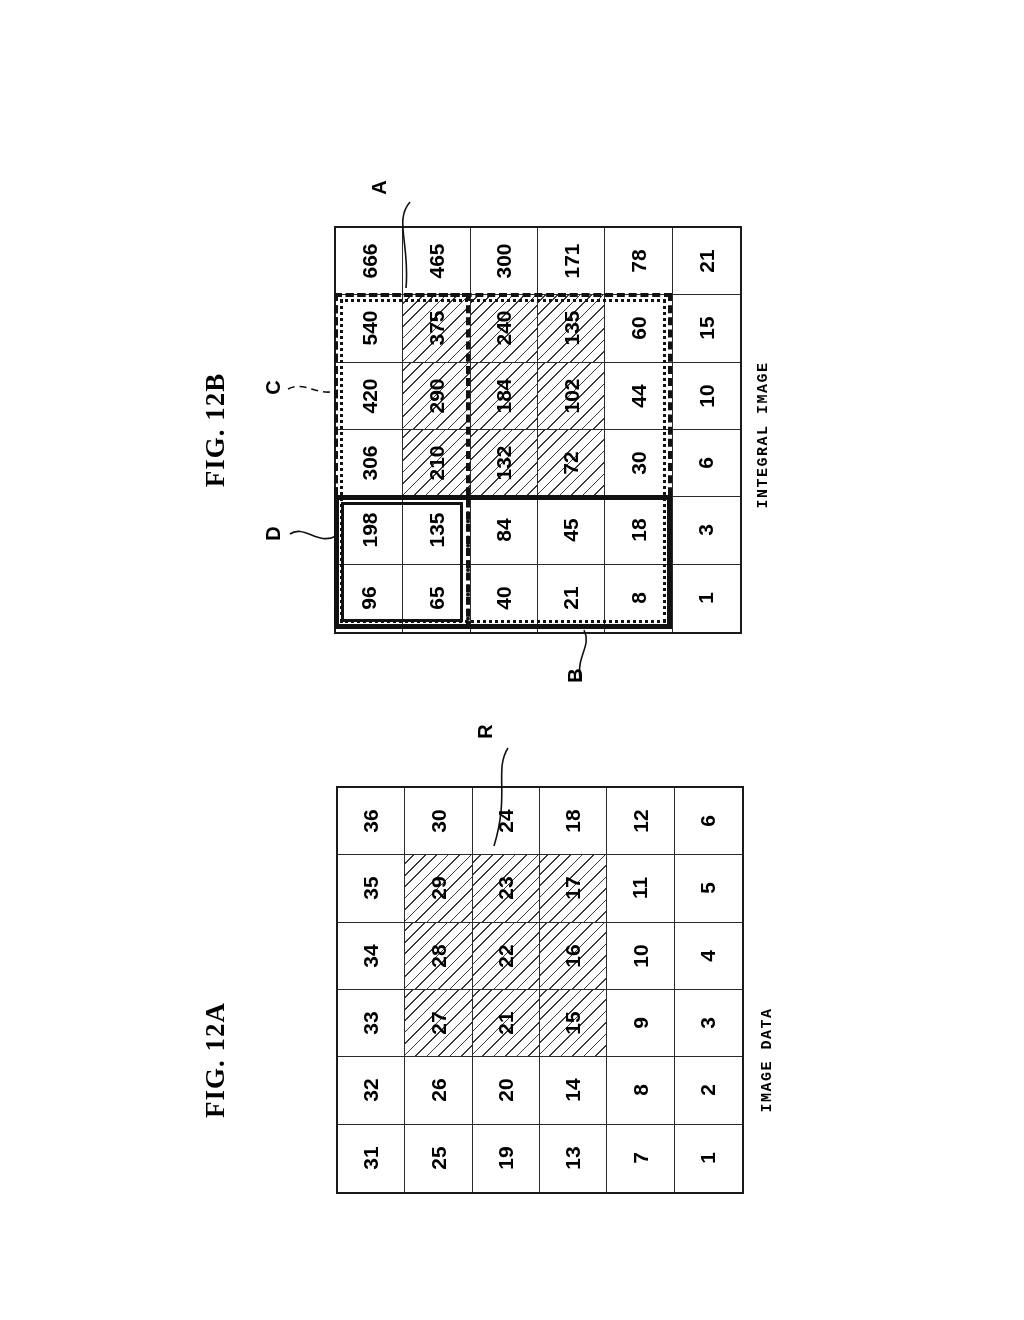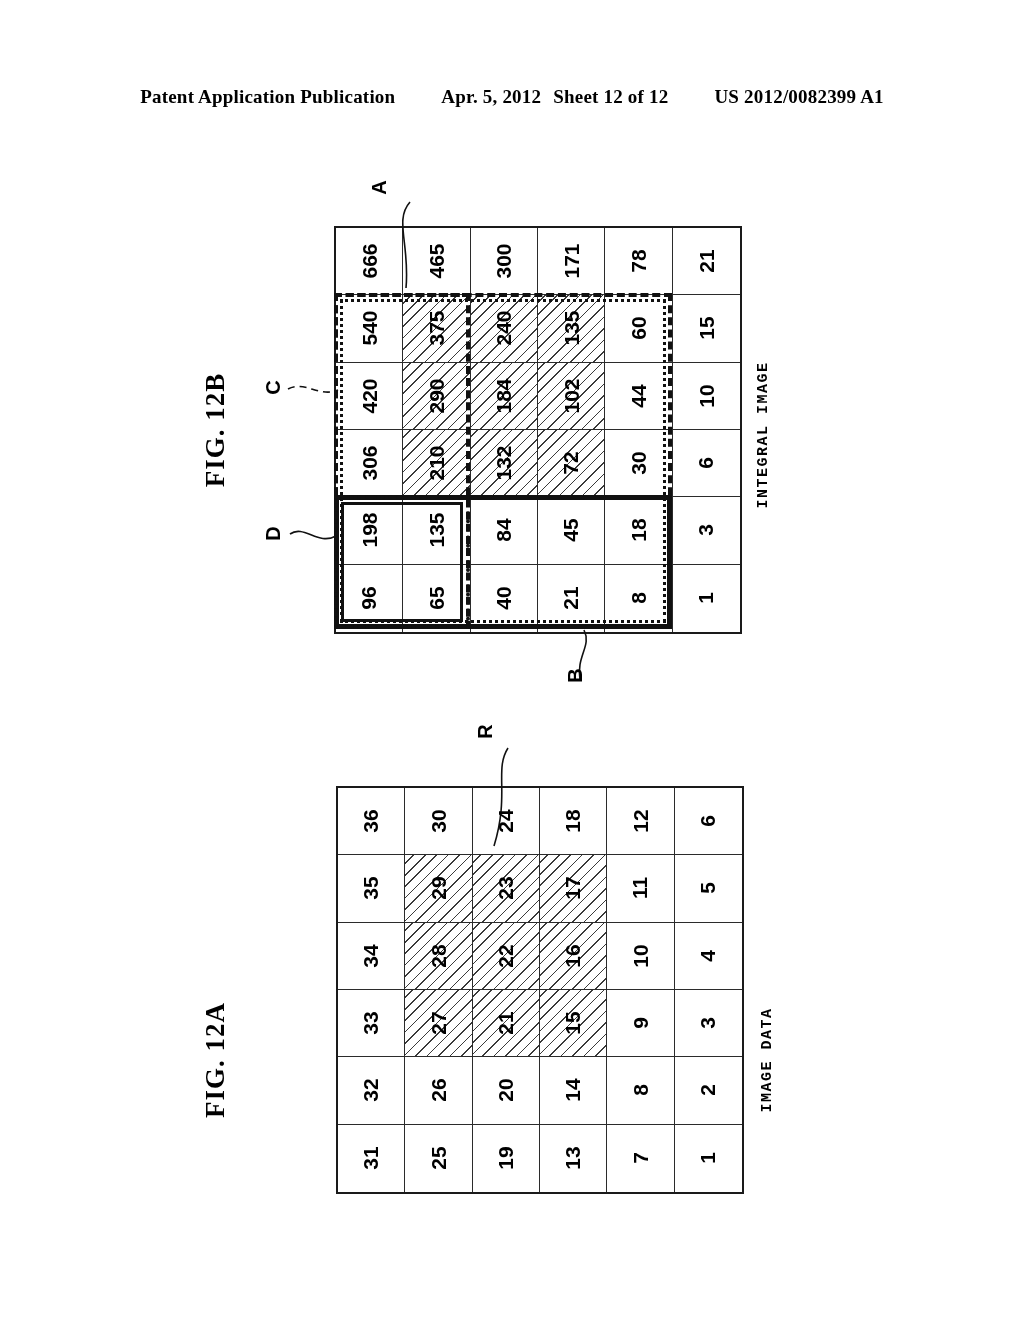--- a/index.html
+++ b/index.html
@@ -87,26 +87,20 @@
   .callout .t{transform:rotate(-90deg);display:inline-block;}
   .leader{position:absolute;overflow:visible;}
   .leader path{fill:none;stroke:#111;stroke-width:1.6;}
   .leader path.dash{stroke-dasharray:7 5;}
 </style>
 </head>
 <body>
 
 <div class="page">
 
-  <div class="hdr">
-    <span class="s1">Patent Application Publication</span>
-    <span class="s2">Apr. 5, 2012</span>
-    <span class="s3">Sheet 12 of 12</span>
-    <span>US 2012/0082399 A1</span>
-  </div>
 
   <div class="fig" id="fig12b-wrap" style="left:0;top:0;width:1024px;height:720px;">
 
     <div class="figtitle" style="left:180px;top:330px;width:70px;height:200px;">
       <div class="rot" style="width:200px;height:70px;position:absolute;left:-65px;top:65px;
                               display:flex;align-items:center;justify-content:center;">FIG. 12B</div>
     </div>
 
     <div class="sidelabel" style="left:748px;top:345px;width:30px;height:180px;">
       <div class="rot" style="width:180px;height:30px;position:absolute;left:-75px;top:75px;

